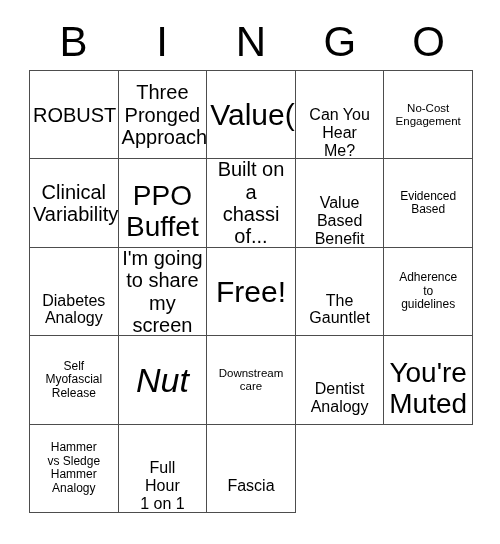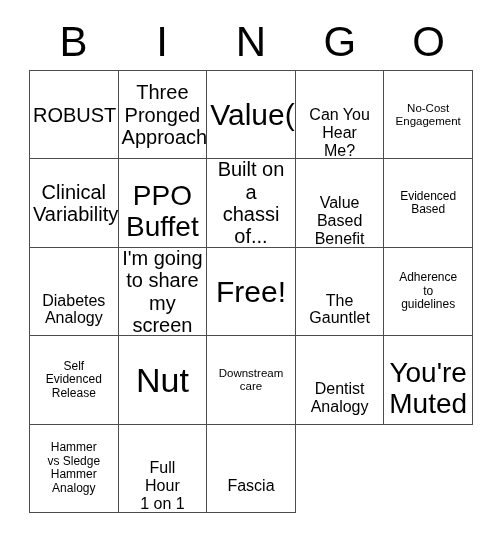--- a/index.html
+++ b/index.html
@@ -66,21 +66,21 @@
     overflow: hidden;
     background: #ffffff;
   }
   .cell-text {
     display: block;
     width: 100%;
     line-height: 1.12;
     color: #000000;
     white-space: pre-line;
   }
-  .fs-xxl .cell-text { font-size: 34px; }
+  .fs-xxl .cell-text { font-size: 34px; font-style: italic; }
   .fs-xl  .cell-text { font-size: 30px; }
   .fs-lg  .cell-text { font-size: 28px; margin-top: 16px; }
   .fs-md  .cell-text { font-size: 16px; margin-top: 36px; }
   .fs-sm  .cell-text { font-size: 20px; }
   .fs-xs  .cell-text { font-size: 12px; }
   .fs-xxs .cell-text { font-size: 11.5px; }
 </style>
 </head>
 <body>
 
@@ -157,21 +157,21 @@
 Gauntlet</span>
       </div>
     <div class="cell fs-xs">
         <span class="cell-text">Adherence
 to
 guidelines</span>
       </div>
 
     <div class="cell fs-xs">
         <span class="cell-text">Self
-Evidenced
+Myofascial
 Release</span>
       </div>
     <div class="cell fs-xxl">
         <span class="cell-text">Nut</span>
       </div>
     <div class="cell fs-xxs">
         <span class="cell-text">Downstream
 care</span>
       </div>
 

